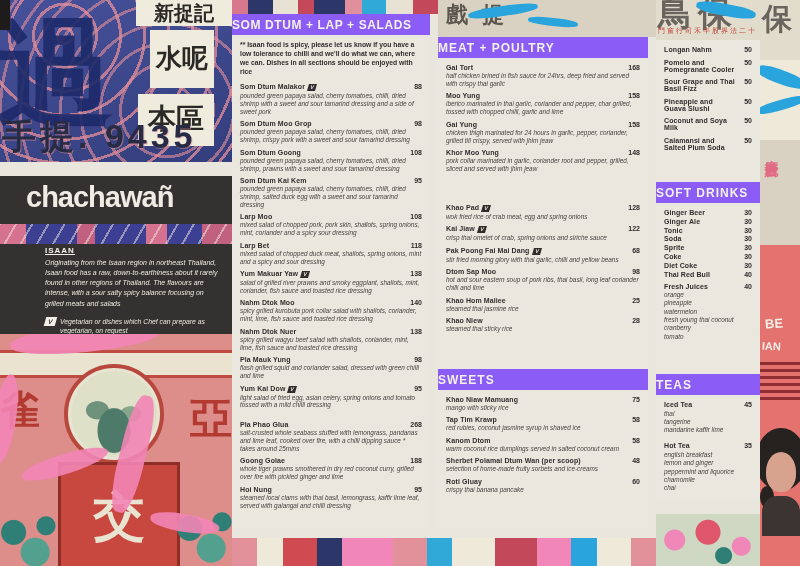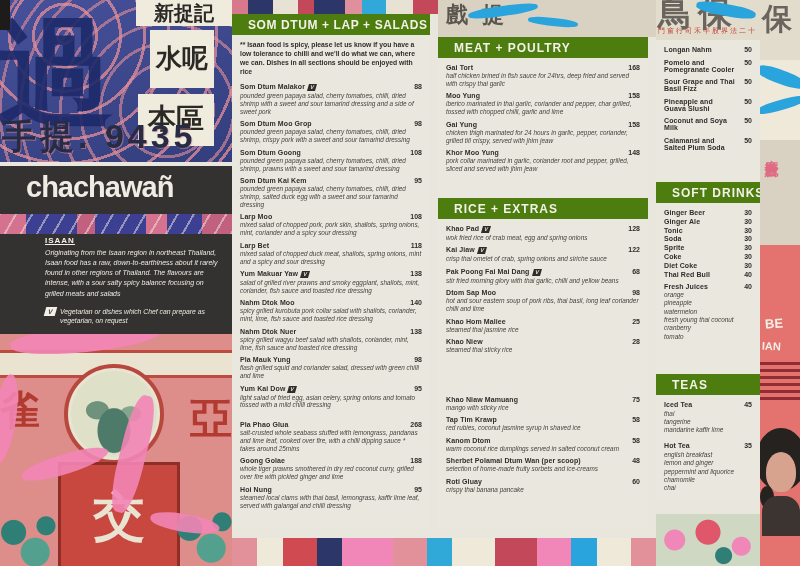--- a/index.html
+++ b/index.html
@@ -13,21 +13,21 @@
       repeating-radial-gradient(circle at 72% 68%, rgba(228,142,152,0) 0 5px, rgba(228,142,152,.6) 5px 8px, rgba(228,142,152,0) 8px 20px),
       linear-gradient(160deg,#47519b,#333e7d);}
   .big-char{position:absolute;left:-4px;top:14px;font-size:118px;font-weight:bold;color:#1d2a6a;opacity:.9;line-height:1;}
   .card{position:absolute;background:#efebdd;color:#2b2925;font-weight:bold;text-align:center;overflow:hidden;}
   .card1{left:136px;top:0;width:96px;height:26px;font-size:20px;line-height:26px;}
   .card2{left:150px;top:30px;width:64px;height:58px;font-size:26px;line-height:56px;}
   .card3{left:138px;top:94px;width:76px;height:52px;font-size:28px;line-height:50px;}
   .phone{position:absolute;left:2px;top:114px;font-size:34px;font-weight:bold;letter-spacing:4px;color:#272c44;
          text-shadow:1px 1px 0 rgba(228,142,152,.55);white-space:nowrap;text-align:right;}
   .corner-dark{left:0;top:0;width:10px;height:30px;background:#1d1c1a;}
-  .cl-left-dark{left:0;top:166px;width:232px;height:172px;background:#343230;}
+  .cl-left-dark{left:0;top:176px;width:232px;height:172px;background:#343230;}
   .logo{position:absolute;left:26px;top:5px;font-size:29px;font-weight:bold;letter-spacing:-1px;color:#efece4;}
   .cl-left-strip{position:absolute;left:0;top:48px;width:232px;height:20px;
     background:
       repeating-linear-gradient(-60deg, rgba(240,236,226,.5) 0 2px, transparent 2px 14px),
       linear-gradient(90deg,#d4728f 0 11%,#3d3f92 11% 33%,#c2607f 33% 41%,#3d3f92 41% 63%,#d4728f 63% 72%,#3d3f92 72% 87%,#c2607f 87% 100%);}
   .intro{position:absolute;left:45px;top:70px;width:178px;color:#eceadf;}
   .intro h2{margin:0 0 3px 0;font-size:8px;letter-spacing:1px;color:#f4f1e9;text-decoration:underline;}
   .intro p{margin:0;font-size:7px;font-style:italic;line-height:1.45;}
   .vegnote{display:flex;align-items:flex-start;margin-top:8px;font-size:6.8px;font-style:italic;line-height:1.35;}
   .veg-lg{flex:0 0 auto;width:11px;height:9px;background:#f2efe7;color:#343230;transform:skewX(-16deg);
@@ -99,22 +99,22 @@
       radial-gradient(circle at 18% 50%, #f087b8 0 10px, transparent 11px),
       radial-gradient(circle at 50% 35%, #e0566a 0 12px, transparent 13px),
       radial-gradient(circle at 82% 62%, #f087b8 0 9px, transparent 10px),
       radial-gradient(circle at 65% 80%, #2f7f76 0 8px, transparent 9px),
       #cfd8c2;}
   
   .col{position:absolute;z-index:2;}
   .col-mid{left:232px;top:14px;width:198px;}
   .col-3{left:438px;top:37px;width:210px;}
   .col-right{left:656px;top:40px;width:104px;}
-  .hdr{background:#4d7c0f;color:#f4f1e9;font-weight:bold;font-size:12px;letter-spacing:1px;
-       height:21px;line-height:22px;padding-left:16px;overflow:hidden;white-space:nowrap;}
+  .hdr{background:#8b5cf6;color:#f4f1e9;font-weight:bold;font-size:12px;letter-spacing:1px;
+       height:21px;line-height:22px;padding-left:0;overflow:hidden;white-space:nowrap;}
   .col-mid .hdr{letter-spacing:.6px;}
   .panel{background:#eae7df;padding:6px 8px 4px 8px;overflow:hidden;box-sizing:border-box;}
   .p-somdtum{height:380px;}.p-seafood{height:112px;}
   .p-meat{height:140px;}.p-rice{height:171px;}.p-sweets{height:139px;}
   .p-mocktails{height:142px;}.p-softdrinks{height:171px;}.p-teas{height:106px;}
   .note{font-size:6.8px;font-weight:bold;line-height:1.32;margin:0 0 6px 0;}
   .item{margin-bottom:4.5px;}
   .row{display:flex;align-items:flex-start;}
   .nm{font-size:7px;font-weight:bold;letter-spacing:.1px;}
   .pr{margin-left:auto;font-size:7px;font-weight:bold;padding-left:6px;flex:0 0 auto;}
@@ -384,21 +384,20 @@
           <div class="item">
             <div class="row">
               <span class="nm">Khor Moo Yung</span>
 
               <span class="pr">148</span>
             </div>
             <div class="desc">pork collar marinated in garlic, coriander root and pepper, grilled, sliced and served with jhim jeaw</div>
           </div>
         </div>
     </div>
-    <div class="hdr">RICE + EXTRAS</div>
     <div class="panel p-rice">
       <div class="items">
 
           <div class="item">
             <div class="row">
               <span class="nm">Khao Pad</span>
               <span class="veg">V</span>
               <span class="pr">128</span>
             </div>
             <div class="desc">wok fried rice of crab meat, egg and spring onions</div>
@@ -443,20 +442,21 @@
           <div class="item">
             <div class="row">
               <span class="nm">Khao Niew</span>
 
               <span class="pr">28</span>
             </div>
             <div class="desc">steamed thai sticky rice</div>
           </div>
         </div>
     </div>
+    <div class="hdr">SWEETS</div>
     <div class="panel p-sweets">
       <div class="items">
 
           <div class="item">
             <div class="row">
               <span class="nm">Khao Niaw Mamuang</span>
 
               <span class="pr">75</span>
             </div>
             <div class="desc">mango with sticky rice</div>

